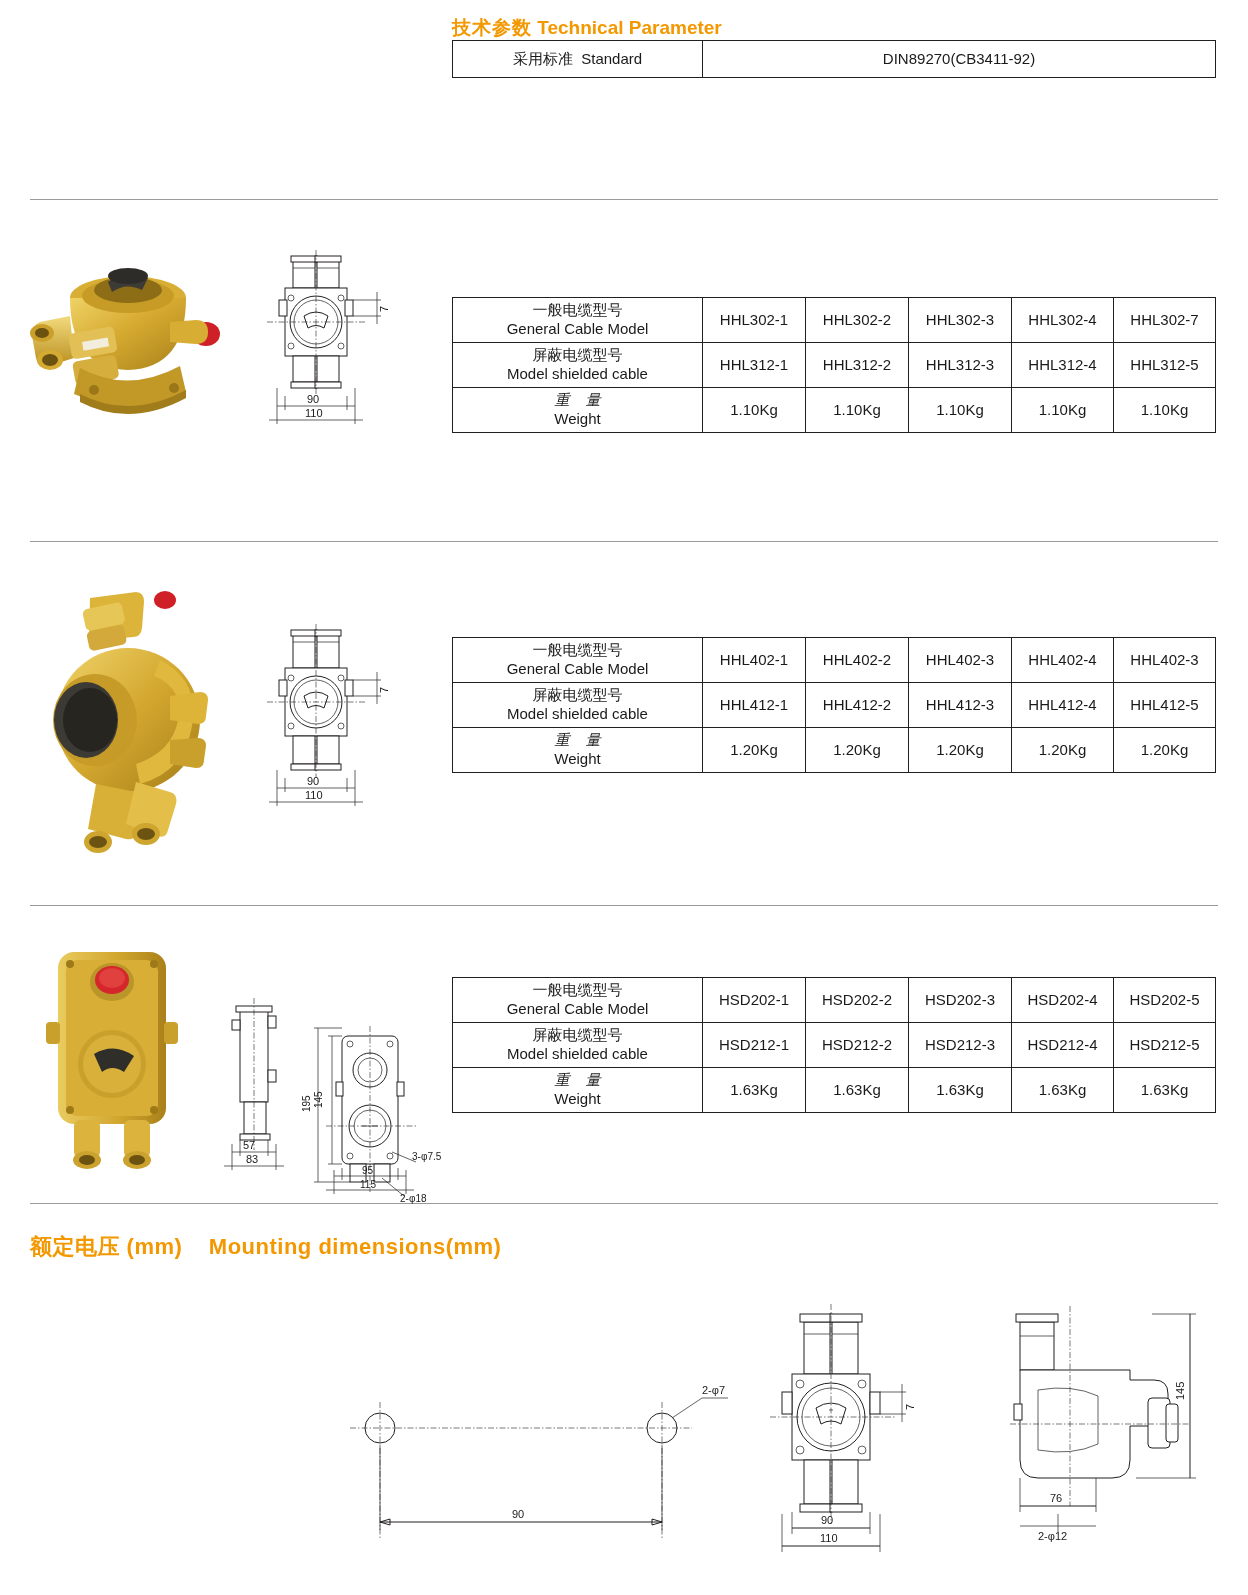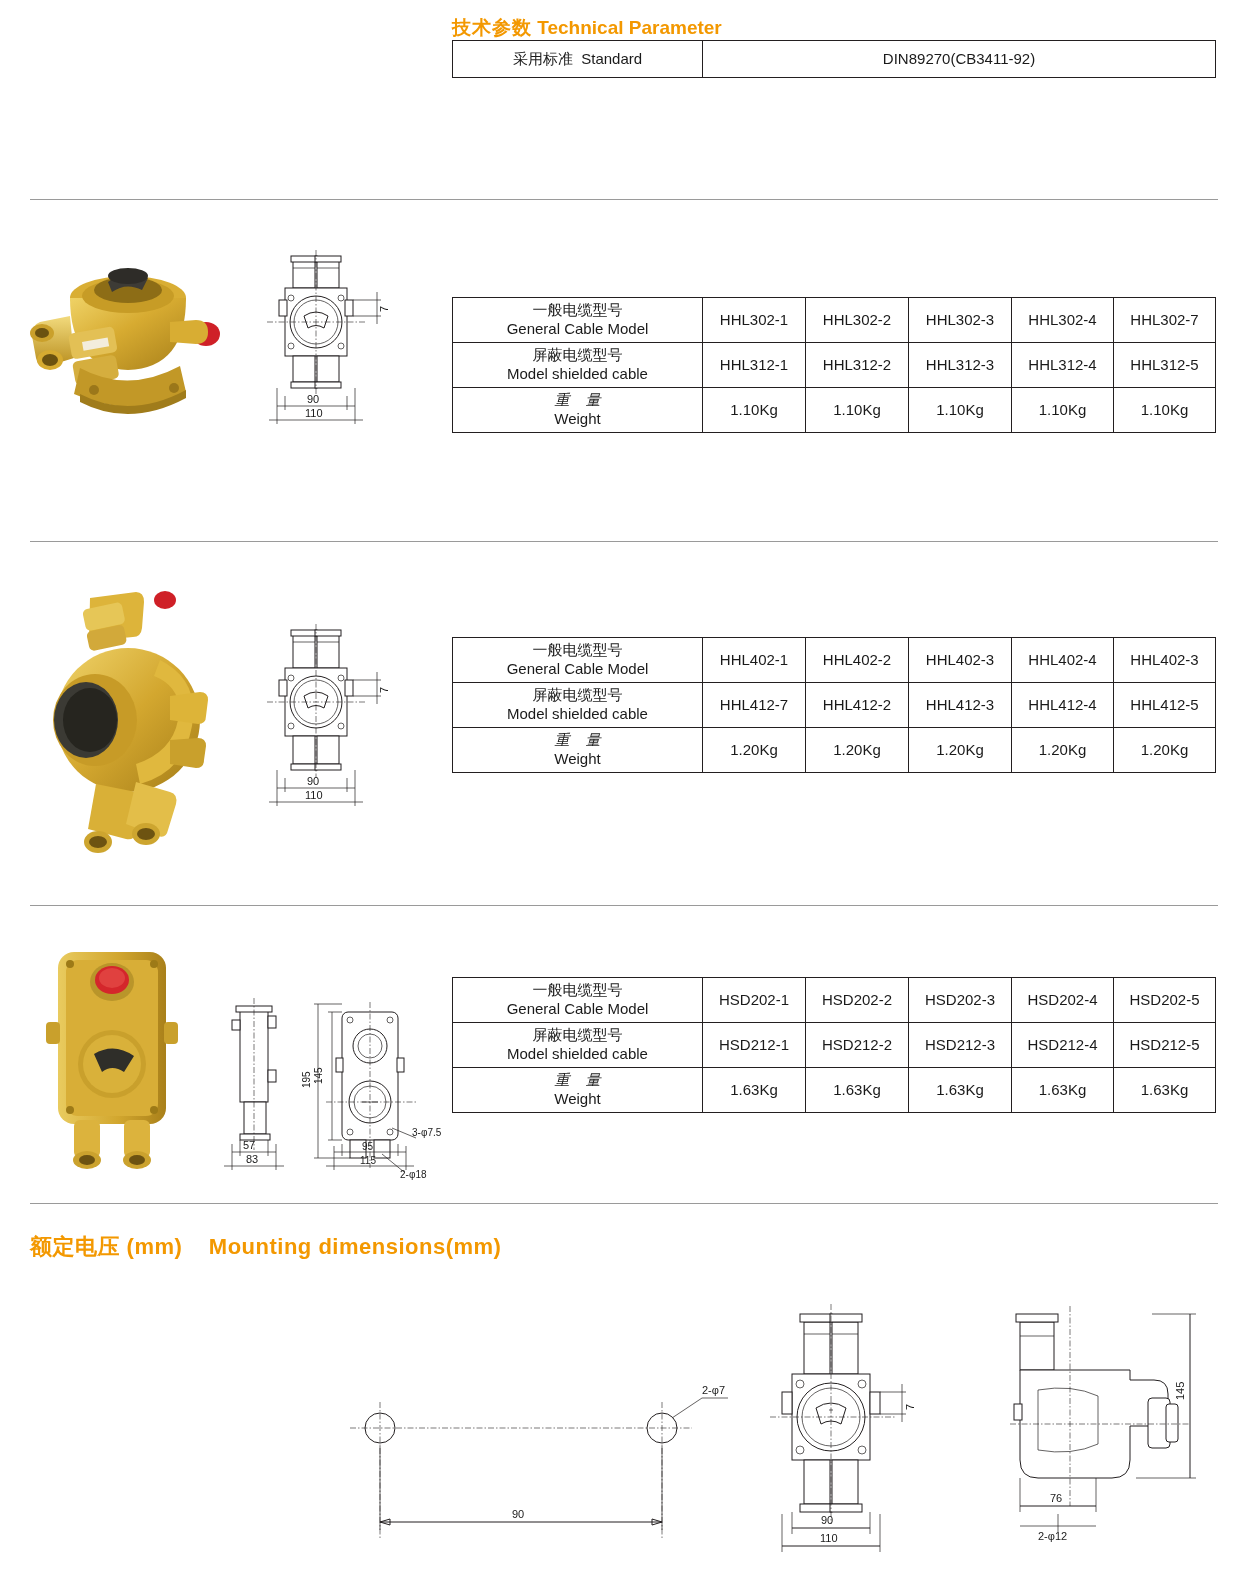--- a/index.html
+++ b/index.html
@@ -344,21 +344,21 @@
         <td>HHL402-2</td>
         <td>HHL402-3</td>
         <td>HHL402-4</td>
         <td>HHL402-3</td>
       </tr>
       <tr>
         <td class="label lbl-2">
           <span class="cn-line">屏蔽电缆型号</span>
           <span class="en-line">Model shielded cable</span>
         </td>
-        <td>HHL412-7</td>
+        <td>HHL412-1</td>
         <td>HHL412-2</td>
         <td>HHL412-3</td>
         <td>HHL412-4</td>
         <td>HHL412-5</td>
       </tr>
       <tr>
         <td class="label wt-label">
           <span class="cn-line cn">重 量</span>
           <span class="en-line">Weight</span>
         </td>
@@ -423,21 +423,21 @@
       <line class="ln-thin" x1="58" y1="150" x2="58" y2="166"></line>
       <line class="ln-thin" x1="22" y1="162" x2="66" y2="162"></line>
       <text class="dim-text" x="33" y="159">57</text>
       <line class="ln-thin" x1="22" y1="154" x2="22" y2="180"></line>
       <line class="ln-thin" x1="66" y1="154" x2="66" y2="180"></line>
       <line class="ln-thin" x1="14" y1="176" x2="74" y2="176"></line>
       <text class="dim-text" x="36" y="173">83</text>
     </svg>
   </div>
 
-  <div class="dwg" style="left:300px; top:996px; width:160px; height:195px;">
+  <div class="dwg" style="left:300px; top:1020px; width:160px; height:195px;">
     <svg width="160" height="195" viewBox="0 0 160 195">
 
       <rect class="fillw" x="42" y="16" width="56" height="128" rx="6"></rect>
       <circle class="ln" cx="70" cy="50" r="17"></circle>
       <circle class="ln-thin" cx="70" cy="50" r="12"></circle>
       <circle class="ln" cx="70" cy="106" r="21"></circle>
       <circle class="ln-thin" cx="70" cy="106" r="16"></circle>
       <line class="ln-thin" x1="62" y1="106" x2="78" y2="106"></line>
       <circle class="ln-thin" cx="50" cy="24" r="3"></circle>
       <circle class="ln-thin" cx="90" cy="24" r="3"></circle>

